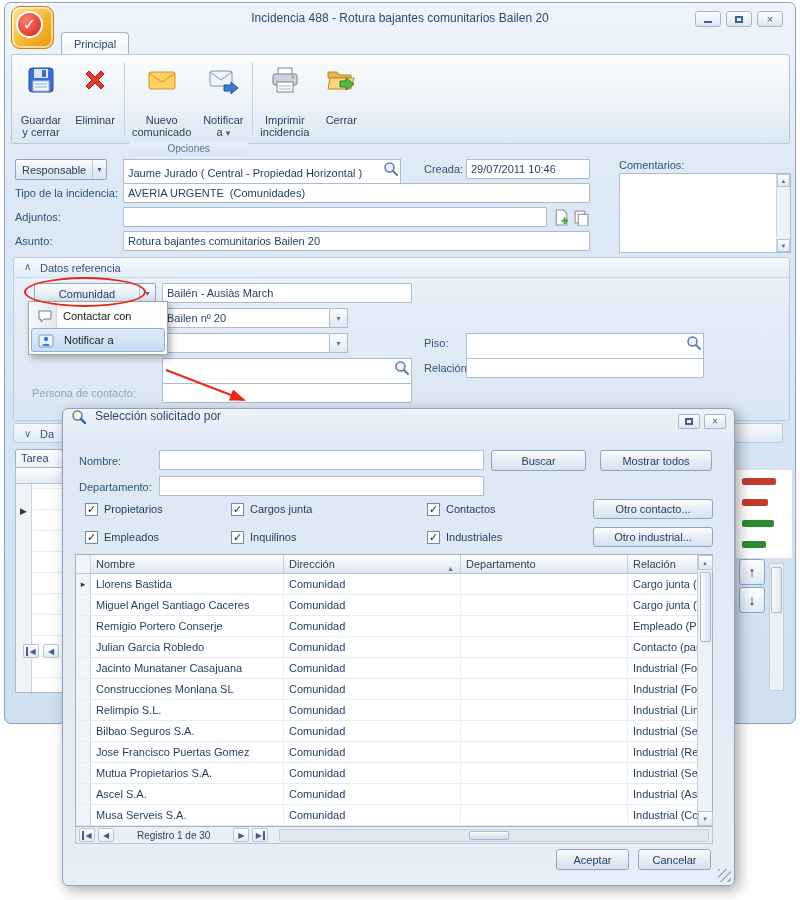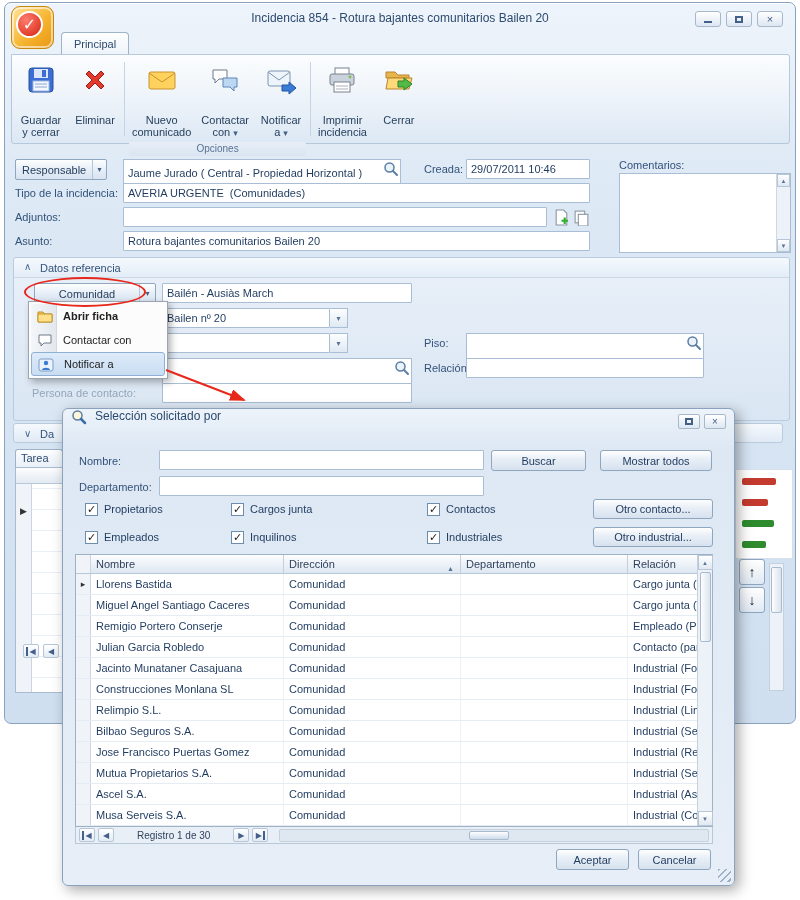--- a/index.html
+++ b/index.html
@@ -141,21 +141,21 @@
   background:repeating-linear-gradient(135deg,#9ab0c6 0 2px,transparent 2px 5px)}
 </style>
 </head>
 <body>
 
 <div class="main-window">
 
   <div class="app-icon">
     <span class="circ">✓</span>
   </div>
-  <div class="title-text">Incidencia 854 - Rotura bajantes comunitarios Bailen 20</div>
+  <div class="title-text">Incidencia 488 - Rotura bajantes comunitarios Bailen 20</div>
   <div class="win-controls">
     <div class="win-btn">
         <span class="g-min"></span>
       </div>
     <div class="win-btn">
         <span class="g-restore"></span>
       </div>
     <div class="win-btn">
         <span>×</span>
       </div>
@@ -186,27 +186,20 @@
       <div class="rgroup-buttons">
         <div class="rbtn">
           <span class="icon32"><svg viewBox="0 0 32 32">
                 <rect x="3" y="8" width="26" height="17" rx="2" fill="#ffd25e" stroke="#c8922a"></rect>
                 <path d="M3 9 l13 9 l13 -9" fill="none" stroke="#c8922a"></path>
               </svg></span>
           <span class="rlbl"><span>Nuevo</span><br><span>comunicado</span></span>
         </div>
         <div class="rbtn">
           <span class="icon32"><svg viewBox="0 0 32 32">
-                <path d="M4 6 h14 v9 h-8 l-4 4 v-4 h-2 z" fill="#fff" stroke="#6e7b8a"></path>
-                <path d="M14 14 h14 v9 h-3 v4 l-4 -4 h-7 z" fill="#bcd7f2" stroke="#5b86b8"></path>
-              </svg></span>
-          <span class="rlbl"><span>Contactar</span><br><span>con</span> <span class="dd">▾</span></span>
-        </div>
-        <div class="rbtn">
-          <span class="icon32"><svg viewBox="0 0 32 32">
                 <rect x="3" y="7" width="22" height="15" rx="2" fill="#eef4fb" stroke="#7d93ad"></rect>
                 <path d="M3 8 l11 8 l11 -8" fill="none" stroke="#7d93ad"></path>
                 <path d="M17 21 h7 v-3 l7 6 -7 6 v-3 h-7 z" fill="#3a7bd5" stroke="#1f54a0"></path>
               </svg></span>
           <span class="rlbl"><span>Notificar</span><br><span>a</span> <span class="dd">▾</span></span>
         </div>
       </div>
       <div class="rgroup-label">Opciones</div>
     </div>
     <div class="rsep"></div>
@@ -340,27 +333,20 @@
   <div class="updown" style="left:734px;top:584px">
       <span>↓</span>
     </div>
   <div class="frag-scroll">
       <span class="vthumb"></span>
     </div>
 </div>
 
 <div class="ctx-menu">
   <div class="ctx-gutter"></div>
-  <div class="ctx-item bold">
-    <span class="ctx-icon"><svg viewBox="0 0 16 16">
-          <path d="M1 4 h5 l2 2 h7 v8 h-14 z" fill="#fbc94c" stroke="#c1942c"></path>
-          <path d="M1 6 h14 v8 h-14 z" fill="#ffe08a" stroke="#c1942c"></path>
-        </svg></span>
-    <span>Abrir ficha</span>
-  </div>
   <div class="ctx-item">
     <span class="ctx-icon"><svg viewBox="0 0 16 16">
           <path d="M2 3 h12 v8 h-7 l-3 3 v-3 h-2 z" fill="#fff" stroke="#6e7b8a"></path>
         </svg></span>
     <span>Contactar con</span>
   </div>
   <div class="ctx-item selected">
     <span class="ctx-icon"><svg viewBox="0 0 16 16">
           <rect x="1" y="2" width="14" height="12" rx="2" fill="#eaf3fc" stroke="#7d9cc0"></rect>
           <circle cx="8" cy="6" r="2.2" fill="#3a7bd5"></circle>

